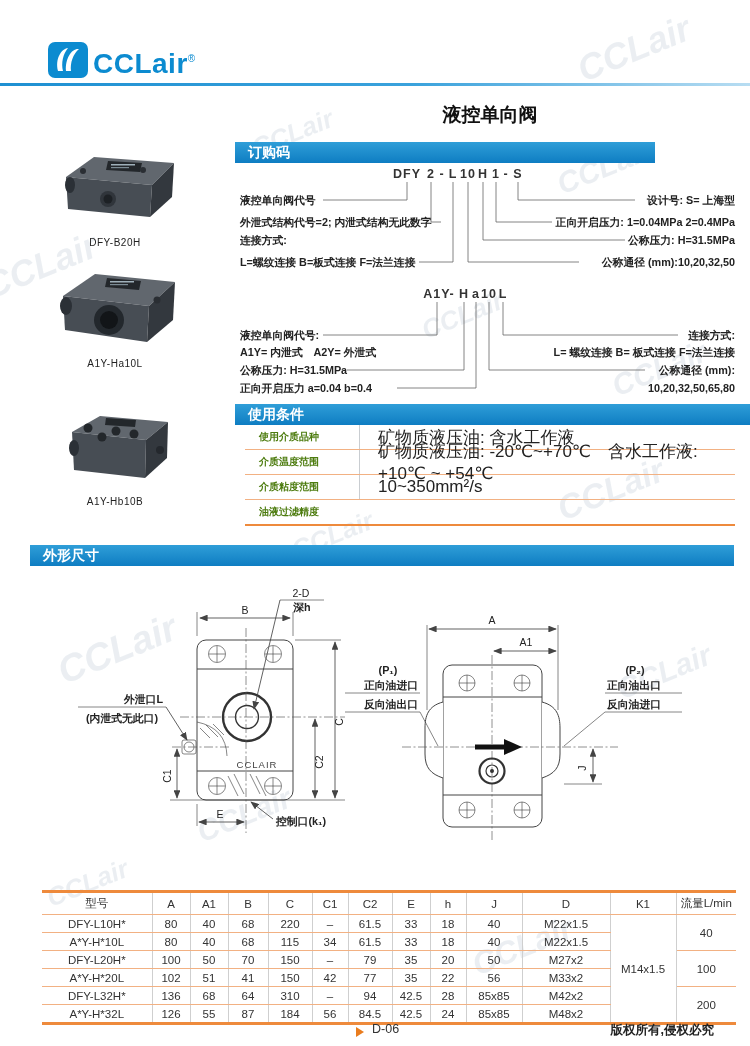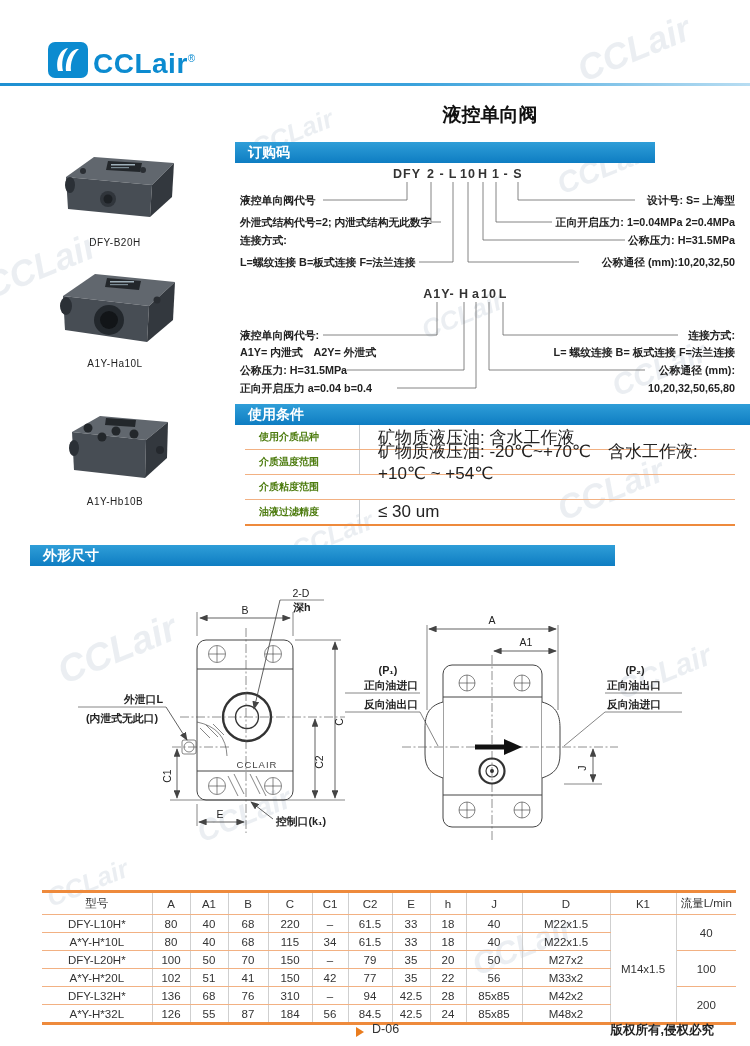--- a/index.html
+++ b/index.html
@@ -15,21 +15,21 @@
   .logo-reg{font-size:10px;color:#0c8bd0;vertical-align:top;position:relative;top:-14px;}
   .blue-rule{position:absolute;left:0;top:83px;width:750px;height:3px;
       background:linear-gradient(90deg,#1e90d2 0%,#3aa2dc 55%,#b8ddf2 100%);}
   .page-title{position:absolute;left:400px;top:102px;width:180px;text-align:center;
       font-size:19px;font-weight:bold;color:#111;}
   
   .bar{position:absolute;height:21px;line-height:21px;color:#fff;font-size:14px;font-weight:bold;
       padding-left:13px;box-sizing:border-box;background:linear-gradient(180deg,#2f9ed8,#0e7dc2);}
   #bar-order{left:235px;top:142px;width:420px;}
   #bar-cond{left:235px;top:404px;width:604px;}
-  #bar-dim{left:30px;top:545px;width:585px;}
+  #bar-dim{left:30px;top:545px;width:704px;}
   
   .product{position:absolute;width:150px;text-align:center;}
   .product .caption{font-size:10px;color:#222;letter-spacing:.5px;}
   
   .cond-table{position:absolute;left:245px;top:425px;width:490px;}
   .cond-row{display:flex;height:24px;border-bottom:1px solid #f2b183;}
   .cond-row:last-child{border-bottom:2px solid #ee8a3c;}
   .cond-label{width:100px;padding-left:14px;font-size:10px;font-weight:bold;color:#4d7c0f;
       display:flex;align-items:center;}
   .cond-value{flex:1;padding-left:18px;font-size:17px;color:#222;border-left:1px solid #c9cdd1;
@@ -205,24 +205,24 @@
     <div class="cond-row">
       <div class="cond-label">使用介质品种</div>
       <div class="cond-value">矿物质液压油: 含水工作液</div>
     </div>
     <div class="cond-row">
       <div class="cond-label">介质温度范围</div>
       <div class="cond-value">矿物质液压油: -20℃~+70℃　含水工作液: +10℃ ~ +54℃</div>
     </div>
     <div class="cond-row">
       <div class="cond-label">介质粘度范围</div>
+      <div class="cond-value">10~350mm²/s</div>
     </div>
     <div class="cond-row">
       <div class="cond-label">油液过滤精度</div>
-      <div class="cond-value">≤ 30 um</div>
     </div>
   </div>
 
   <svg style="position:absolute;left:30px;top:570px;" width="710" height="310" viewBox="0 0 710 310">
     <defs>
       <marker id="arw" markerWidth="10" markerHeight="8" refX="9" refY="4" orient="auto-start-reverse">
         <path d="M0,0 L10,4 L0,8 z" fill="#444"></path>
       </marker>
     </defs>
 
@@ -452,21 +452,21 @@
         <td>77</td>
         <td>35</td>
         <td>22</td>
         <td>56</td>
         <td>M33x2</td>
       </tr>
       <tr>
         <td>DFY-L32H*</td>
         <td>136</td>
         <td>68</td>
-        <td>76</td>
+        <td>64</td>
         <td>310</td>
         <td>–</td>
         <td>94</td>
         <td>42.5</td>
         <td>28</td>
         <td>85x85</td>
         <td>M42x2</td>
         <td rowspan="2" class="last">200</td>
       </tr>
       <tr>

